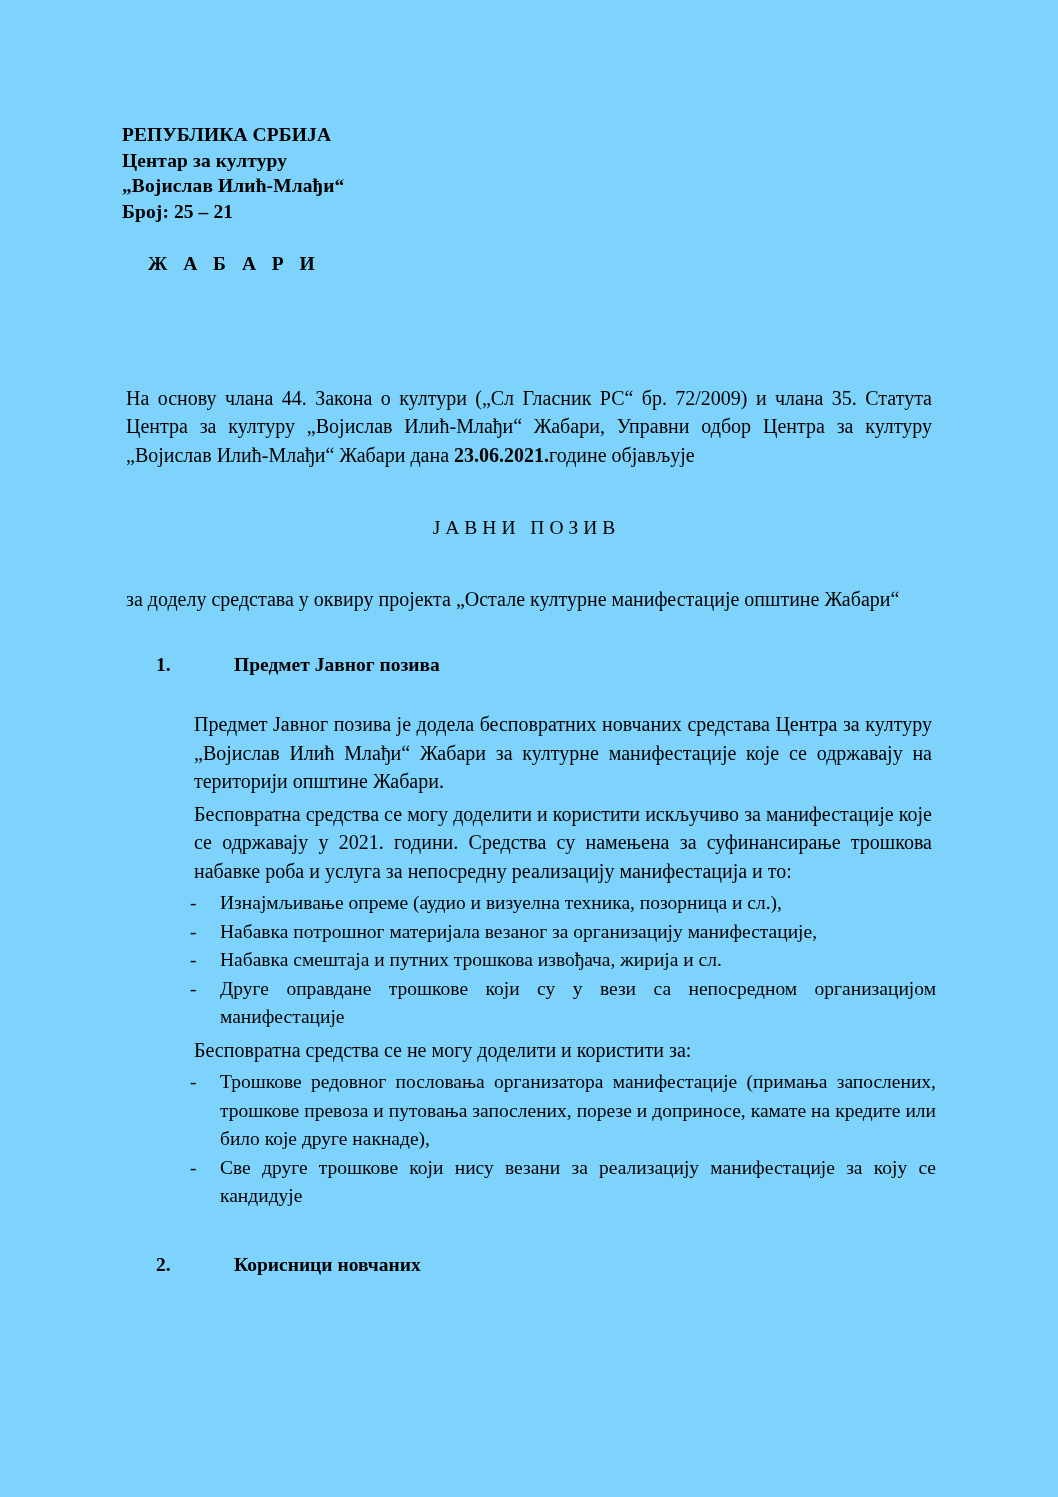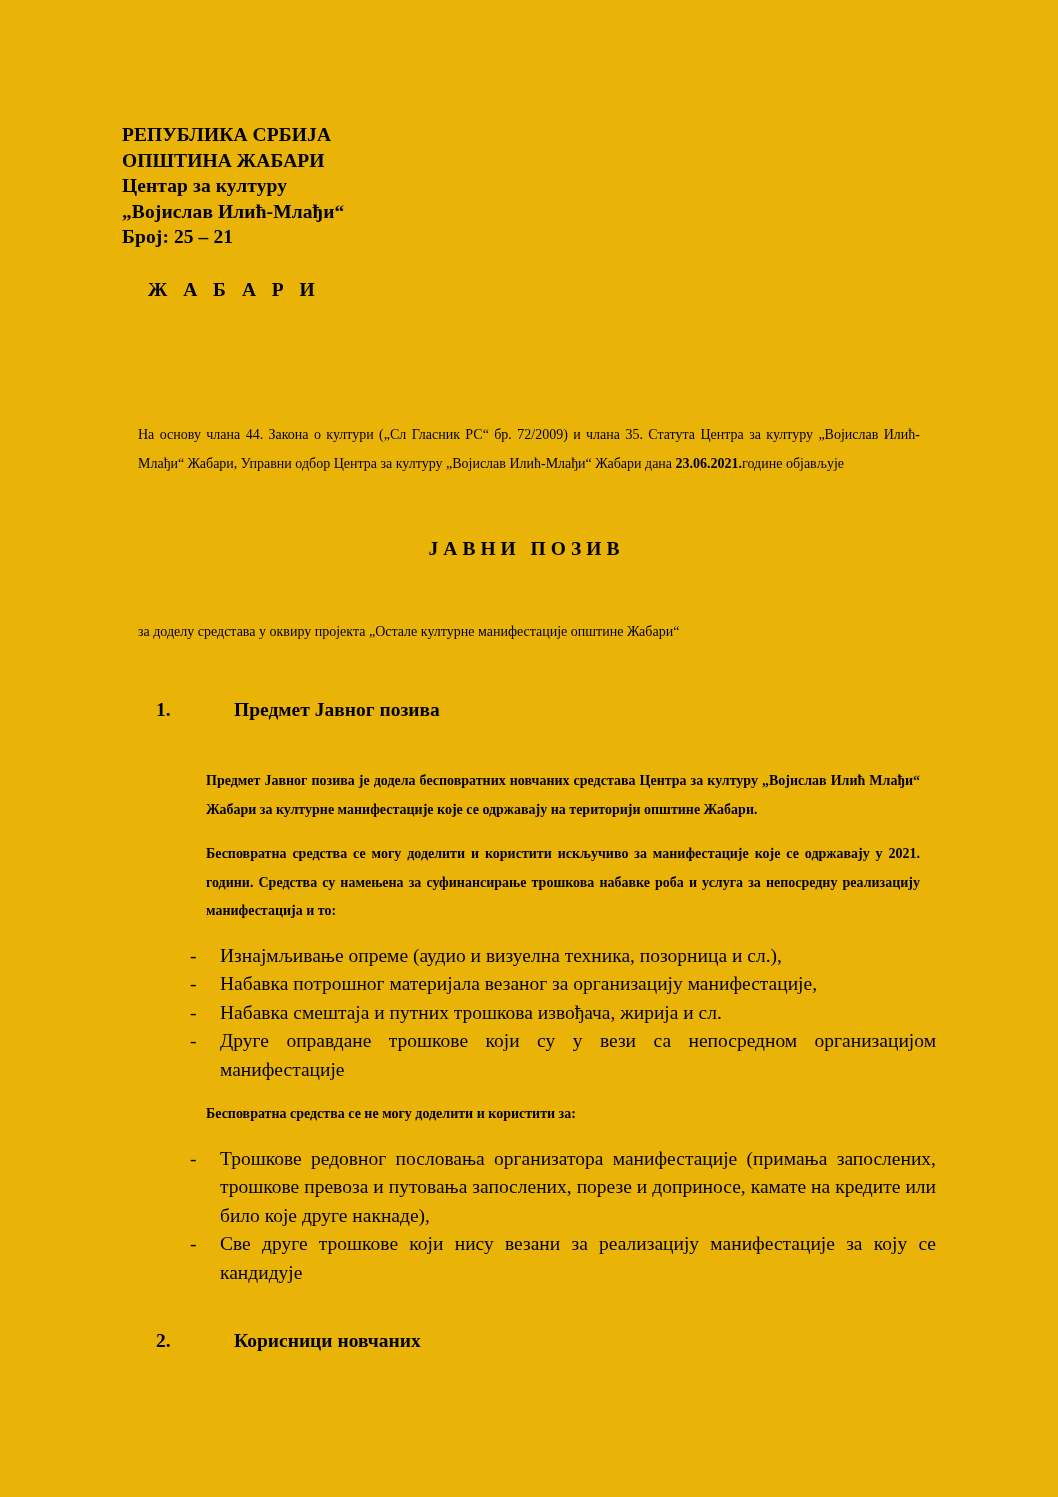--- a/index.html
+++ b/index.html
@@ -15,21 +15,21 @@
     color: #000000;
     -webkit-font-smoothing: antialiased;
   }
 
   .page {
     position: relative;
     width: 1058px;
     height: 1497px;
     box-sizing: border-box;
     padding: 122px 122px 0 122px;
-    background: #eab308;
+    background: #7dd3fc;
   }
 
   
   .letterhead {
     font-weight: bold;
     font-size: 19.5px;
     line-height: 25.5px;
     letter-spacing: 0.1px;
   }
   .letterhead .lh-line {
@@ -41,39 +41,38 @@
     margin-top: 27px;
   }
 
   
   .gap-after-head {
     height: 103px;
   }
 
   
   .para {
-    font-size: 14px;
+    font-size: 20px;
     line-height: 28.5px;
     text-align: justify;
     text-justify: inter-word;
-    margin: 16px;
+    margin: 4px;
   }
   .para.indent {
     padding-left: 68px;
-    font-weight: bold;
   }
 
   b, .b {
     font-weight: bold;
   }
 
   
   .doc-title {
     text-align: center;
-    font-weight: bold;
+    font-weight: normal;
     font-size: 19.5px;
     letter-spacing: 5px;
     margin: 0;
     padding-right: 5px;
   }
   .gap-title-top { height: 44px; }
   .gap-title-bottom { height: 42px; }
 
   
   .section-head {
@@ -119,21 +118,20 @@
     display: block;
   }
 </style>
 </head>
 <body>
 
 <div class="page">
 
   <div class="letterhead">
     <div class="lh-line">РЕПУБЛИКА СРБИЈА</div>
-    <div class="lh-line">ОПШТИНА ЖАБАРИ</div>
     <div class="lh-line">Центар за културу</div>
     <div class="lh-line">„Војислав Илић-Млађи“</div>
     <div class="lh-line">Број: 25 – 21</div>
     <div class="lh-line lh-city">Ж А Б А Р И</div>
   </div>
 
   <div class="gap-after-head"></div>
 
   <p class="para"><span>На основу члана 44. Закона о култури („Сл Гласник РС“ бр. 72/2009) и члана 35. Статута Центра за културу „Војислав Илић-Млађи“ Жабари, Управни одбор Центра за културу „Војислав Илић-Млађи“ Жабари дана </span><b>23.06.2021.</b><span>године објављује</span></p>
 

